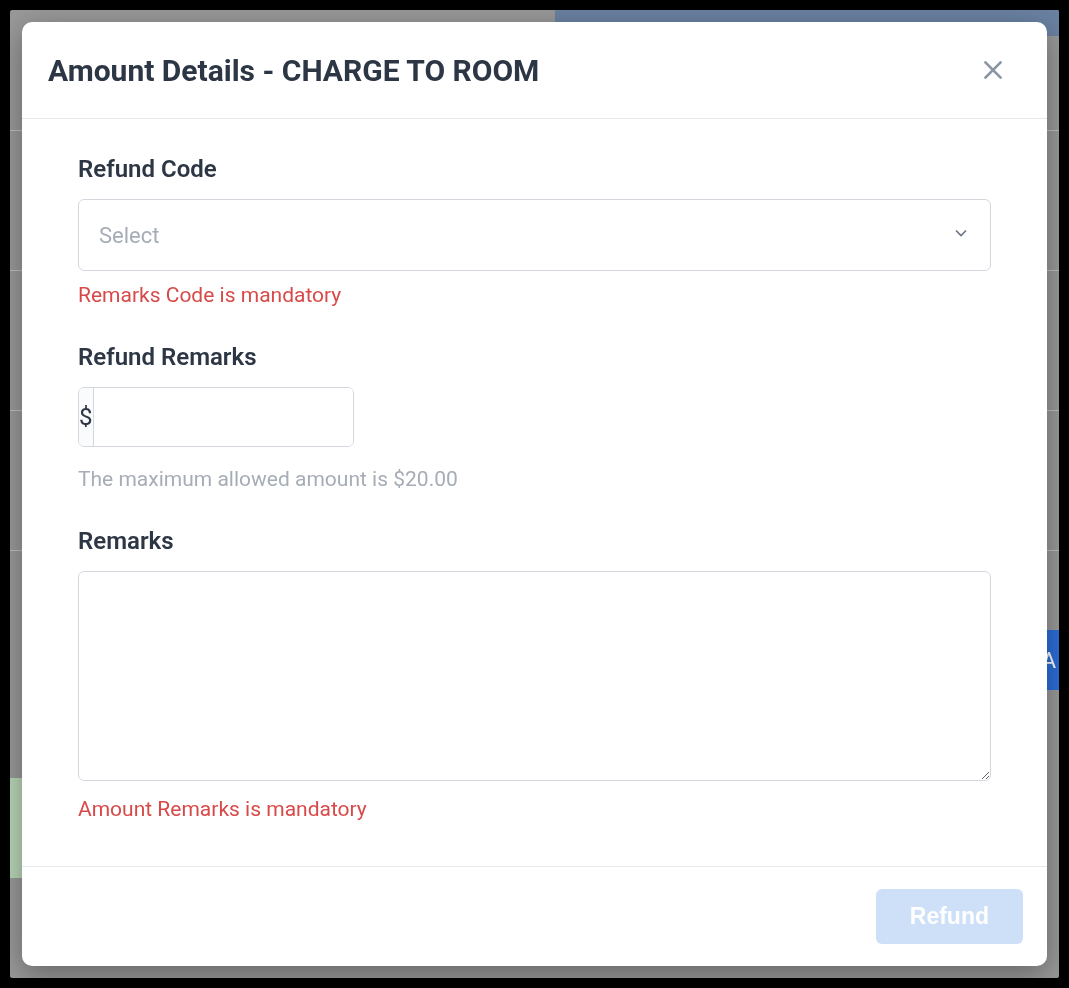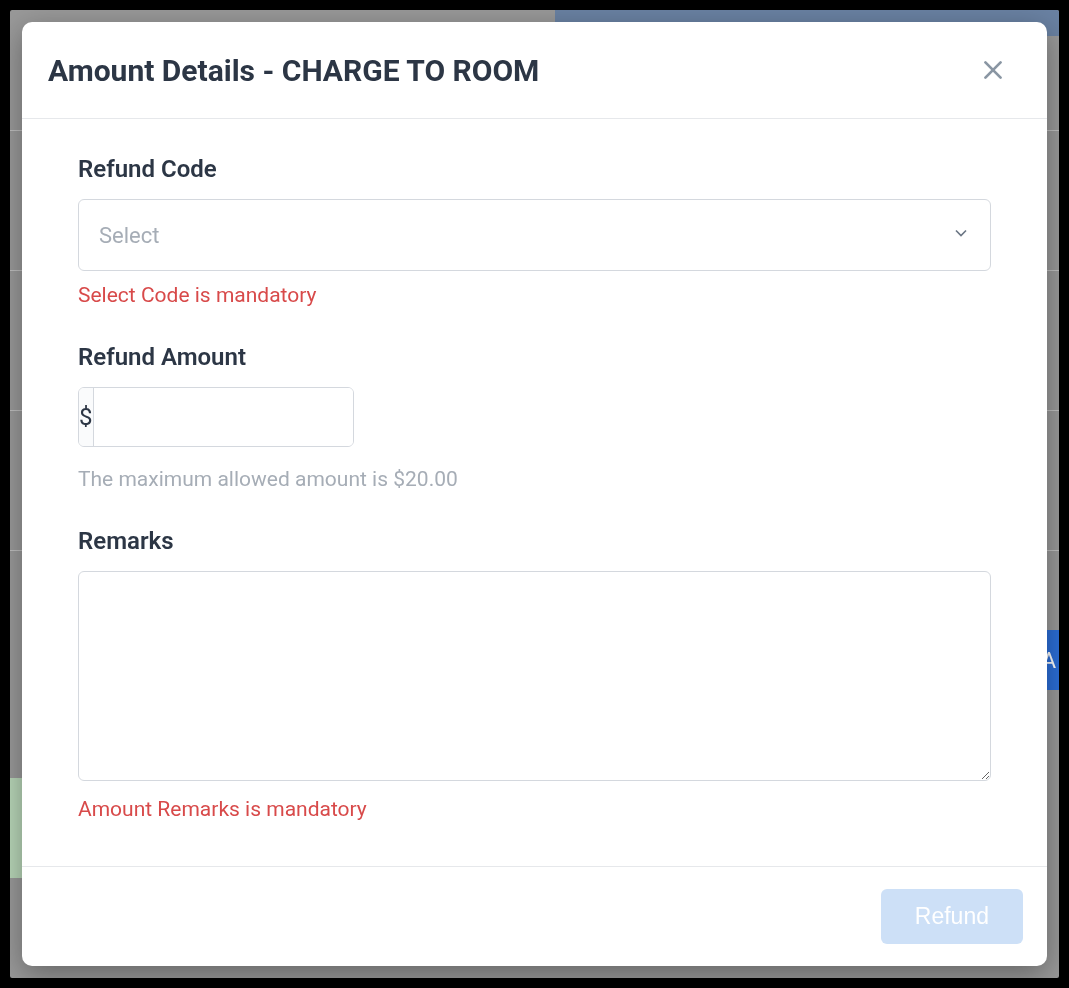--- a/index.html
+++ b/index.html
@@ -173,21 +173,21 @@
     padding: 22px 24px;
     display: flex;
     justify-content: flex-end;
   }
   .refund-btn {
     background: #cde0f7;
     color: #fff;
     border: none;
     border-radius: 6px;
     font-size: 23px;
-    font-weight: 400;
+    font-weight: 700;
     padding: 14px 34px;
     cursor: pointer;
   }
 </style>
 </head>
 <body>
 
 <div class="outer">
   <div class="backdrop">
     <div class="bg-blue-strip"></div>
@@ -217,25 +217,25 @@
         <div class="select-wrap">
           <div class="select">
             <span>Select</span>
           </div>
           <span class="chevron">
             <svg viewBox="0 0 24 24">
                 <polyline points="6 9 12 15 18 9"></polyline>
               </svg>
           </span>
         </div>
-        <div class="error-text">Select Code is mandatory</div>
+        <div class="error-text">Remarks Code is mandatory</div>
       </div>
 
       <div class="group">
-        <div class="field-label">Refund Amount</div>
+        <div class="field-label">Refund Remarks</div>
         <div class="amount-row">
           <div class="amount-prefix">$</div>
           <input class="amount-input" type="text" value="20.00" style="">
         </div>
         <div class="helper-text">The maximum allowed amount is $20.00</div>
       </div>
 
       <div class="group remarks-group">
         <div class="field-label">Remarks</div>
         <textarea class="textarea" value="" style=""></textarea>

